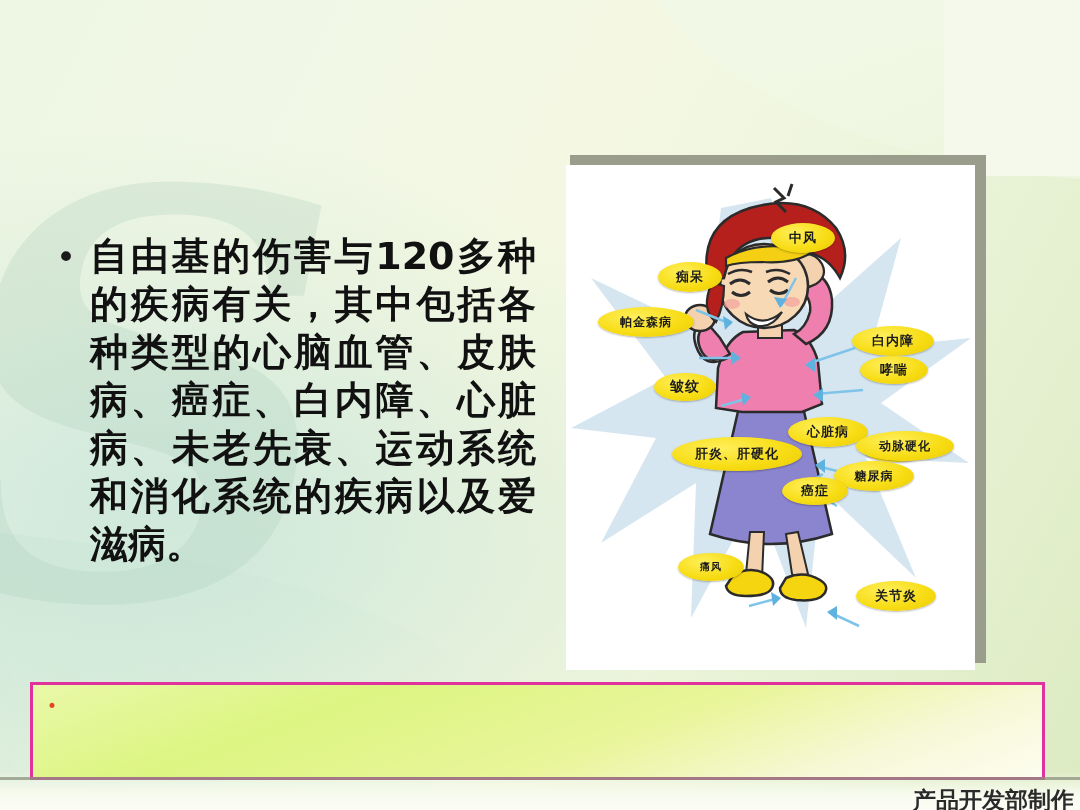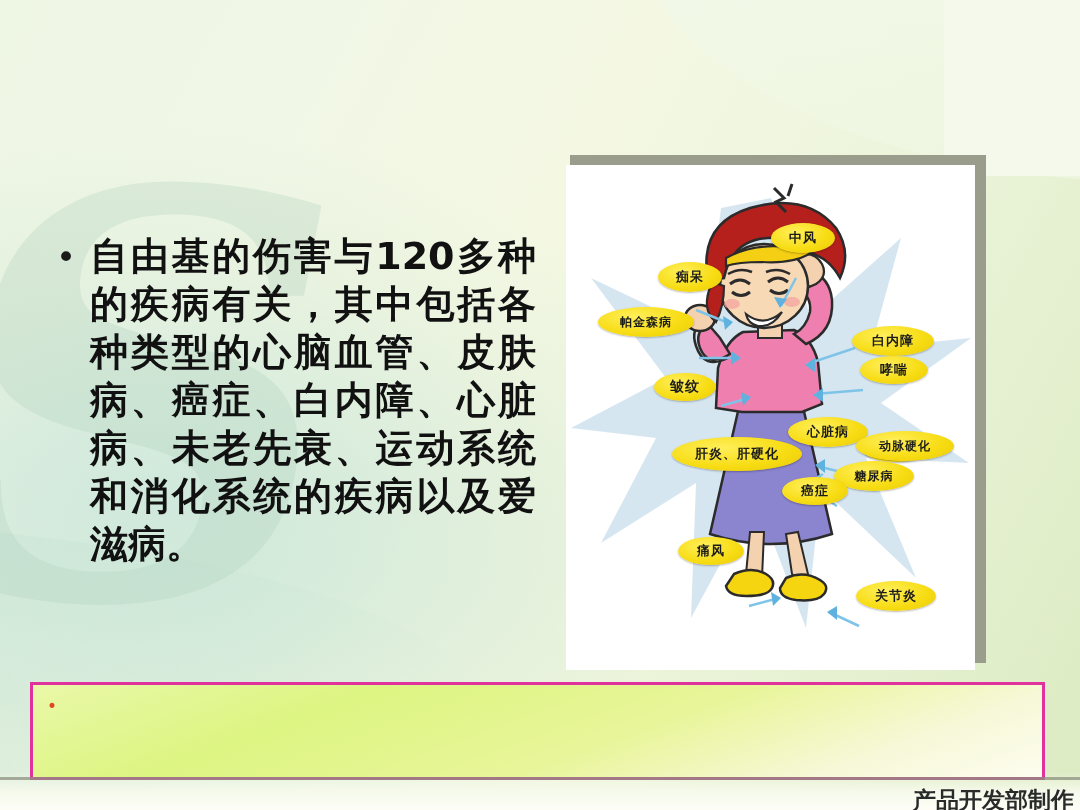--- a/index.html
+++ b/index.html
@@ -246,21 +246,21 @@
           <div class="lbl" style="left: 32px; top: 142px; width: 96px; height: 30px; font-size: 12px; z-index: 5;">帕金森病</div>
           <div class="lbl" style="left: 88px; top: 208px; width: 62px; height: 28px; font-size: 14px; z-index: 5;">皱纹</div>
           <div class="lbl" style="left: 286px; top: 137px; width: 82px; height: 30px; font-size: 13px; z-index: 5; margin-top: 24px;">白内障</div>
           <div class="lbl" style="left: 294px; top: 191px; width: 68px; height: 28px; font-size: 13px; z-index: 5;">哮喘</div>
           <div class="lbl" style="left: 296px; top: 224px; width: 68px; height: 28px; font-size: 13px; z-index: 5; margin-top: 45px;">炎症</div>
           <div class="lbl" style="left: 222px; top: 252px; width: 80px; height: 30px; font-size: 13px; z-index: 5;">心脏病</div>
           <div class="lbl" style="left: 290px; top: 266px; width: 98px; height: 30px; font-size: 12px; z-index: 5;">动脉硬化</div>
           <div class="lbl" style="left: 106px; top: 272px; width: 130px; height: 34px; font-size: 13px; z-index: 5;">肝炎、肝硬化</div>
           <div class="lbl" style="left: 268px; top: 296px; width: 80px; height: 30px; font-size: 12px; z-index: 5;">糖尿病</div>
           <div class="lbl" style="left: 216px; top: 312px; width: 66px; height: 28px; font-size: 13px; z-index: 5;">癌症</div>
-          <div class="lbl" style="left: 112px; top: 372px; width: 66px; height: 28px; font-size: 13px; z-index: 5;">痛风</div>
+          <div class="lbl" style="left: 112px; top: 388px; width: 66px; height: 28px; font-size: 10px; z-index: 5;">痛风</div>
           <div class="lbl" style="left: 290px; top: 416px; width: 80px; height: 30px; font-size: 13px; z-index: 5;">关节炎</div>
         </div>
 
     </div>
   </div>
 
   <div class="callout">
     <span class="cdot">•</span>
   </div>
 

